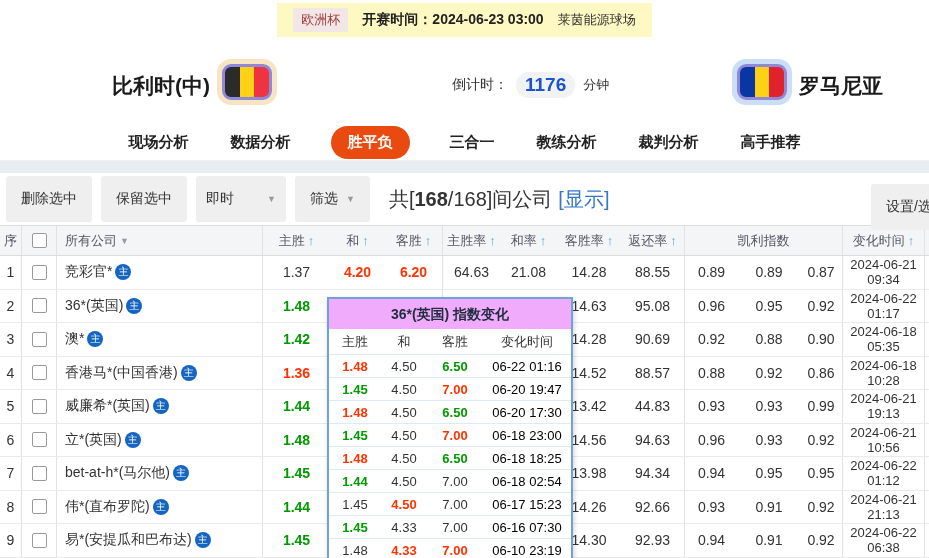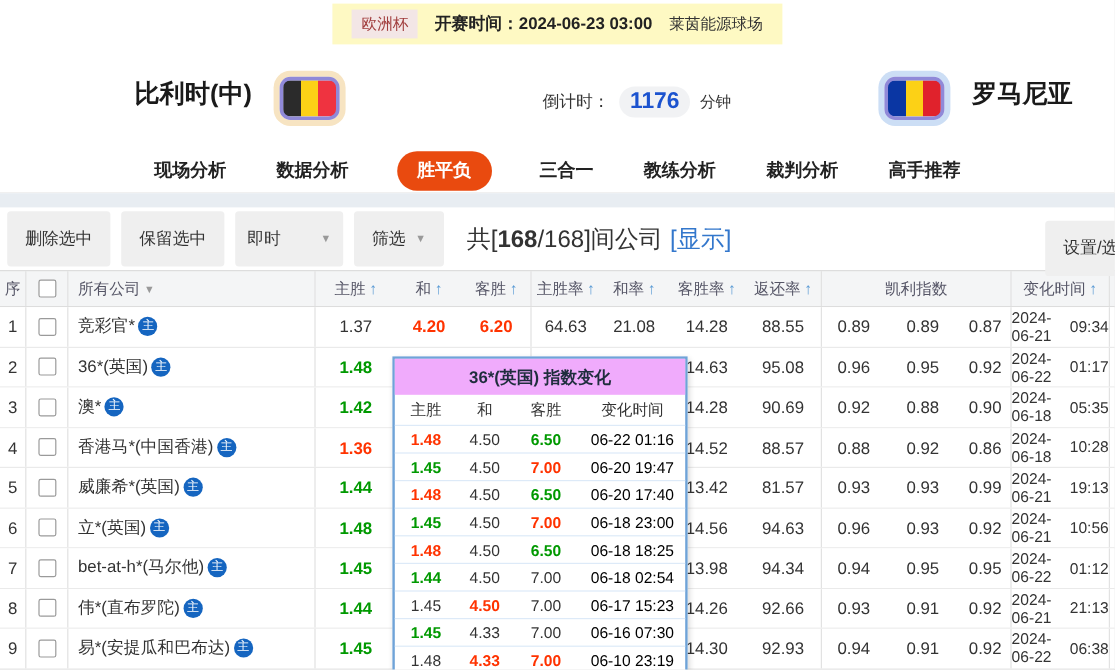--- a/index.html
+++ b/index.html
@@ -8,21 +8,21 @@
 
   
   .top-bar { height:40px; display:flex; align-items:center; justify-content:center; background:#fff; }
   .top-box { display:flex; align-items:center; gap:14px; background:#fef9c3; padding:5px 16px; }
   .league-badge { background:#f3e6e6; color:#a03c3c; font-size:13px; padding:3px 8px; cursor:pointer; }
   .kickoff { font-weight:bold; font-size:14px; color:#222; }
   .venue { font-size:13px; color:#333; }
 
   
   .match-header { position:relative; height:85px; background:#fff; }
-  .team { position:absolute; display:flex; align-items:flex-start; gap:23px; top:24px; }
+  .team { position:absolute; display:flex; align-items:flex-end; gap:12px; top:24px; }
   .team.home { left:112px; }
   .team.away { left:737px; }
   .team-name { font-size:21px; font-weight:bold; color:#1a1a1a; }
   .flag { width:50px; height:36px; border-radius:9px; border:3px solid #9089d8; flex:0 0 auto; }
   .flag.home-f { box-shadow:0 0 0 5px #f7e4c2; }
   .flag.away-f { box-shadow:0 0 0 5px #ccdef5; }
   .countdown { position:absolute; left:452px; top:32px; display:flex; align-items:center; gap:8px; font-size:14px; color:#333; }
   .cd-value { background:#f1f2f4; color:#1c53cf; font-weight:bold; font-size:19px; padding:2px 9px; border-radius:13px; }
   .cd-unit { font-size:13px; }
 
@@ -51,21 +51,21 @@
   .tc { display:flex; align-items:center; justify-content:center; gap:3px; overflow:hidden; }
   .br { border-right:1px solid #e2e2e2; }
   .comp { justify-content:flex-start; padding-left:8px; }
   .hc { cursor:pointer; }
   .up-arrow { color:#5b9bd5; font-size:13px; font-weight:bold; }
   .cb { width:15px; height:15px; border:1px solid #9a9a9a; border-radius:2px; background:#fff; cursor:pointer; }
   .cicon { width:16px; height:16px; border-radius:50%; background:#1565c0; color:#fff; font-size:10px; line-height:16px; text-align:center; flex:0 0 auto; }
   .c-r { color:#ff3300; font-weight:bold; }
   .c-g { color:#009900; font-weight:bold; }
   .c-k { color:#333; }
-  .datec { justify-content:center; font-size:13px; line-height:15px; gap:0; }
+  .datec { flex-direction:column; justify-content:center; font-size:13px; line-height:15px; gap:0; }
 
   
   .popup { position:absolute; left:327px; top:297px; width:246px; background:#fff; border:2px solid #6fa3d8; z-index:9; box-shadow:1px 2px 5px rgba(0,0,0,.18); }
   .popup-title { height:30px; line-height:30px; background:#f0abfc; text-align:center; font-size:14px; font-weight:bold; color:#1f2d3d; }
   .popup-head, .prow { display:grid; grid-template-columns:52px 46px 56px 1fr; align-items:center; }
   .popup-head { height:25px; font-size:13px; color:#333; }
   .prow { height:23px; font-size:13px; border-top:1px solid #ddeaf8; }
   .pc { text-align:center; }
 </style>
 </head>
@@ -277,21 +277,21 @@
         <div class="tc br comp">
           <div class="">威廉希*(英国)</div>
           <div class="cicon">主</div>
         </div>
         <div class="tc c-g">1.44</div>
         <div class="tc c-k"></div>
         <div class="tc br c-k"></div>
         <div class="tc"></div>
         <div class="tc"></div>
         <div class="tc">13.42</div>
-        <div class="tc br">81.57</div>
+        <div class="tc br">44.83</div>
         <div class="tc">0.93</div>
         <div class="tc">0.93</div>
         <div class="tc br">0.99</div>
         <div class="tc br datec">
           <div class="">2024-06-21</div>
           <div class="">19:13</div>
         </div>
         <div class="tc"></div>
       </div>
       <div class="trow">
@@ -414,21 +414,21 @@
         <div class="prow">
           <div class="pc c-g">1.45</div>
           <div class="pc c-k">4.50</div>
           <div class="pc c-r">7.00</div>
           <div class="pc">06-20 19:47</div>
         </div>
         <div class="prow">
           <div class="pc c-r">1.48</div>
           <div class="pc c-k">4.50</div>
           <div class="pc c-g">6.50</div>
-          <div class="pc">06-20 17:40</div>
+          <div class="pc">06-20 17:30</div>
         </div>
         <div class="prow">
           <div class="pc c-g">1.45</div>
           <div class="pc c-k">4.50</div>
           <div class="pc c-r">7.00</div>
           <div class="pc">06-18 23:00</div>
         </div>
         <div class="prow">
           <div class="pc c-r">1.48</div>
           <div class="pc c-k">4.50</div>

